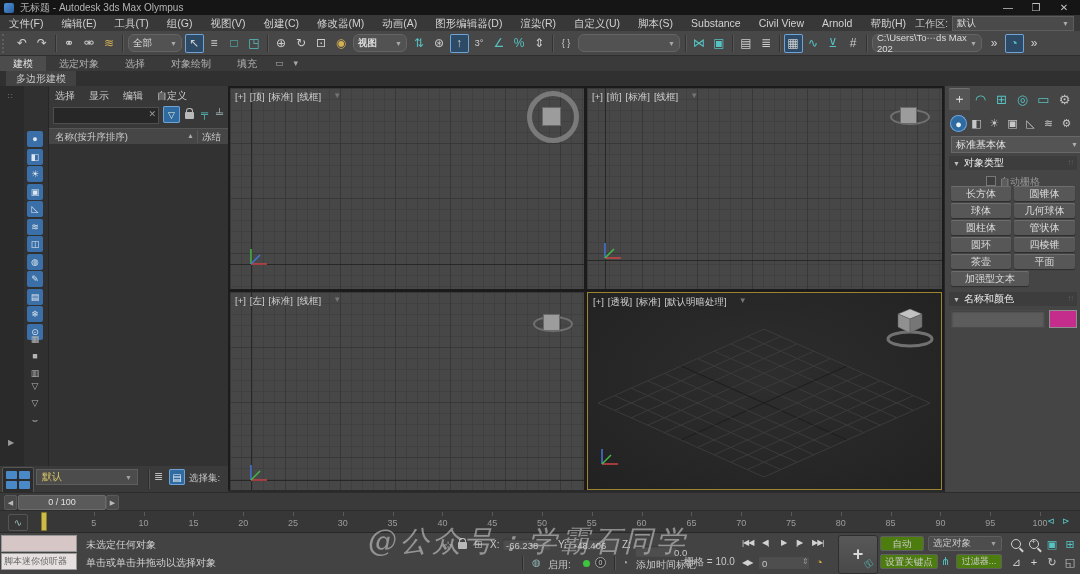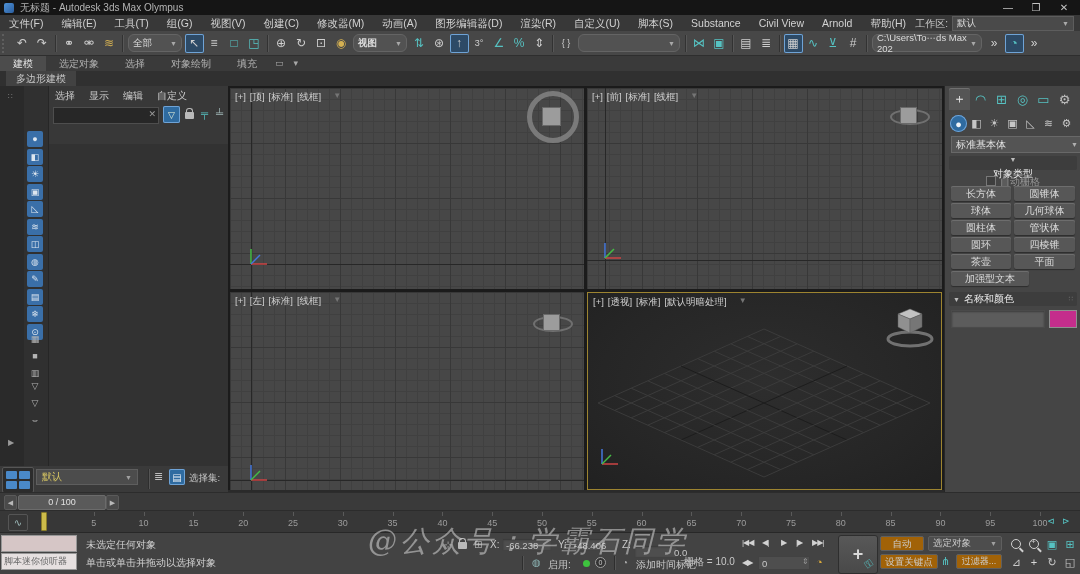--- a/index.html
+++ b/index.html
@@ -147,21 +147,21 @@
   .st-sep{position:absolute;width:1px;background:#2e2e2e;box-shadow:1px 0 0 #555;}
   #green-dot{position:absolute;left:583px;top:27px;width:7px;height:7px;border-radius:50%;background:#3ec43e;}
   #zero-circ{position:absolute;left:595px;top:24px;width:11px;height:11px;border-radius:50%;border:1px solid #a0a0a0;background:#333;color:#ccc;font-size:7px;display:flex;align-items:center;justify-content:center;box-sizing:border-box;}
   .pb{position:absolute;top:5px;font-size:8px;color:#d2d2d2;letter-spacing:-1px;white-space:nowrap;}
   #frame-field{position:absolute;left:758px;top:23px;width:52px;height:14px;background:#4e4e4e;border:1px solid #424242;font-size:9.5px;color:#c8c8c8;padding:0 3px;line-height:13px;box-sizing:border-box;}
   #frame-spin{position:absolute;left:802px;top:24px;font-size:8px;color:#999;}
   #keyclock{position:absolute;left:816px;top:23px;font-size:11px;color:#d8a93c;}
   #newkey{position:absolute;left:838px;top:2px;width:38px;height:37px;background:linear-gradient(#585858,#494949);border:1px solid #2e2e2e;border-radius:3px;display:flex;align-items:center;justify-content:center;}
   #newkey .plus{font-size:18px;color:#d8d8d8;font-weight:bold;}
   #newkey .key{position:absolute;right:4px;bottom:3px;font-size:10px;color:#56c2c2;transform:rotate(-35deg);}
-  .anim-btn{position:absolute;height:15px;background:#a16207;border:1px solid #5f5f5f;border-radius:2px;font-size:9.5px;color:#cccccc;text-align:center;box-sizing:border-box;}
+  .anim-btn{position:absolute;height:15px;background:#4d7c0f;border:1px solid #5f5f5f;border-radius:2px;font-size:9.5px;color:#cccccc;text-align:center;box-sizing:border-box;}
   #keymode{position:absolute;left:928px;top:3px;width:74px;height:15px;background:#4d4d4d;border:1px solid #5f5f5f;border-radius:2px;display:flex;align-items:center;padding:0 4px;box-sizing:border-box;}
   #keymode .txt{font-size:9.5px;color:#cccccc;}
   #keymode .ar{margin-left:auto;font-size:7px;color:#a0a0a0;}
   #keypose{position:absolute;left:941px;top:22px;font-size:11px;color:#56c2c2;}
   .nav{position:absolute;width:16px;height:16px;display:flex;align-items:center;justify-content:center;font-size:11px;}
   .mag{width:8px;height:8px;border:1.5px solid #d0d0d0;border-radius:50%;position:relative;}
   .mag::after{content:'';position:absolute;width:5px;height:1.5px;background:#d0d0d0;right:-4px;bottom:-2px;transform:rotate(45deg);}
   .mag.plus::before{content:'+';position:absolute;font-size:8px;left:1px;top:-3px;color:#d0d0d0;}
 
   
@@ -316,20 +316,26 @@
       <span>编辑</span>
       <span>自定义</span>
     </div>
   <div id="exp-search">
     <span class="x">✕</span>
   </div>
   <div id="exp-filter">▽</div>
   <span class="lockic" style="left:136px;top:26px;"></span>
   <span class="hdr-ic" style="left:152px;">╤</span>
   <span class="hdr-ic" style="left:167px;color:#9fb6b6;">╧</span>
+  <div id="exp-colhdr">
+    <span class="name">名称(按升序排序)</span>
+    <span class="sort">▲</span>
+    <span class="div"></span>
+    <span class="frz">冻结</span>
+  </div>
   <div id="exp-list"></div>
 </div>
 
 <div id="vparea">
 
   <div class="vp" id="vp-top">
     <div class="vp-grid"></div>
     <div class="axis-v" style="left:21px;"></div>
       <div class="axis-h" style="top:176px;"></div>
     <div class="vp-label">
@@ -449,21 +455,21 @@
       <div class="cp-cat" style="left: 41px;">☀</div>
       <div class="cp-cat" style="left: 59px;">▣</div>
       <div class="cp-cat" style="left: 77px;">◺</div>
       <div class="cp-cat" style="left: 95px;">≋</div>
       <div class="cp-cat" style="left: 113px;">⚙</div>
     </div>
   <div id="cp-dd">
     <span>标准基本体</span>
       <span class="ar">▼</span>
   </div>
-  <div class="rollout" style="top:70px;flex-direction:column;">
+  <div class="rollout" style="top:70px;">
     <span class="tri">▼</span>
     <span>对象类型</span>
     <span class="grip">∷</span>
   </div>
   <div id="cp-autogrid">
     <span class="cb"></span><span>自动栅格</span>
   </div>
   <div id="cp-buttons">
       <div class="cpbtn" style="left: 6px; top: 100px; width: 60px;">长方体</div>
       <div class="cpbtn" style="left: 69px; top: 100px; width: 61px;">圆锥体</div>

